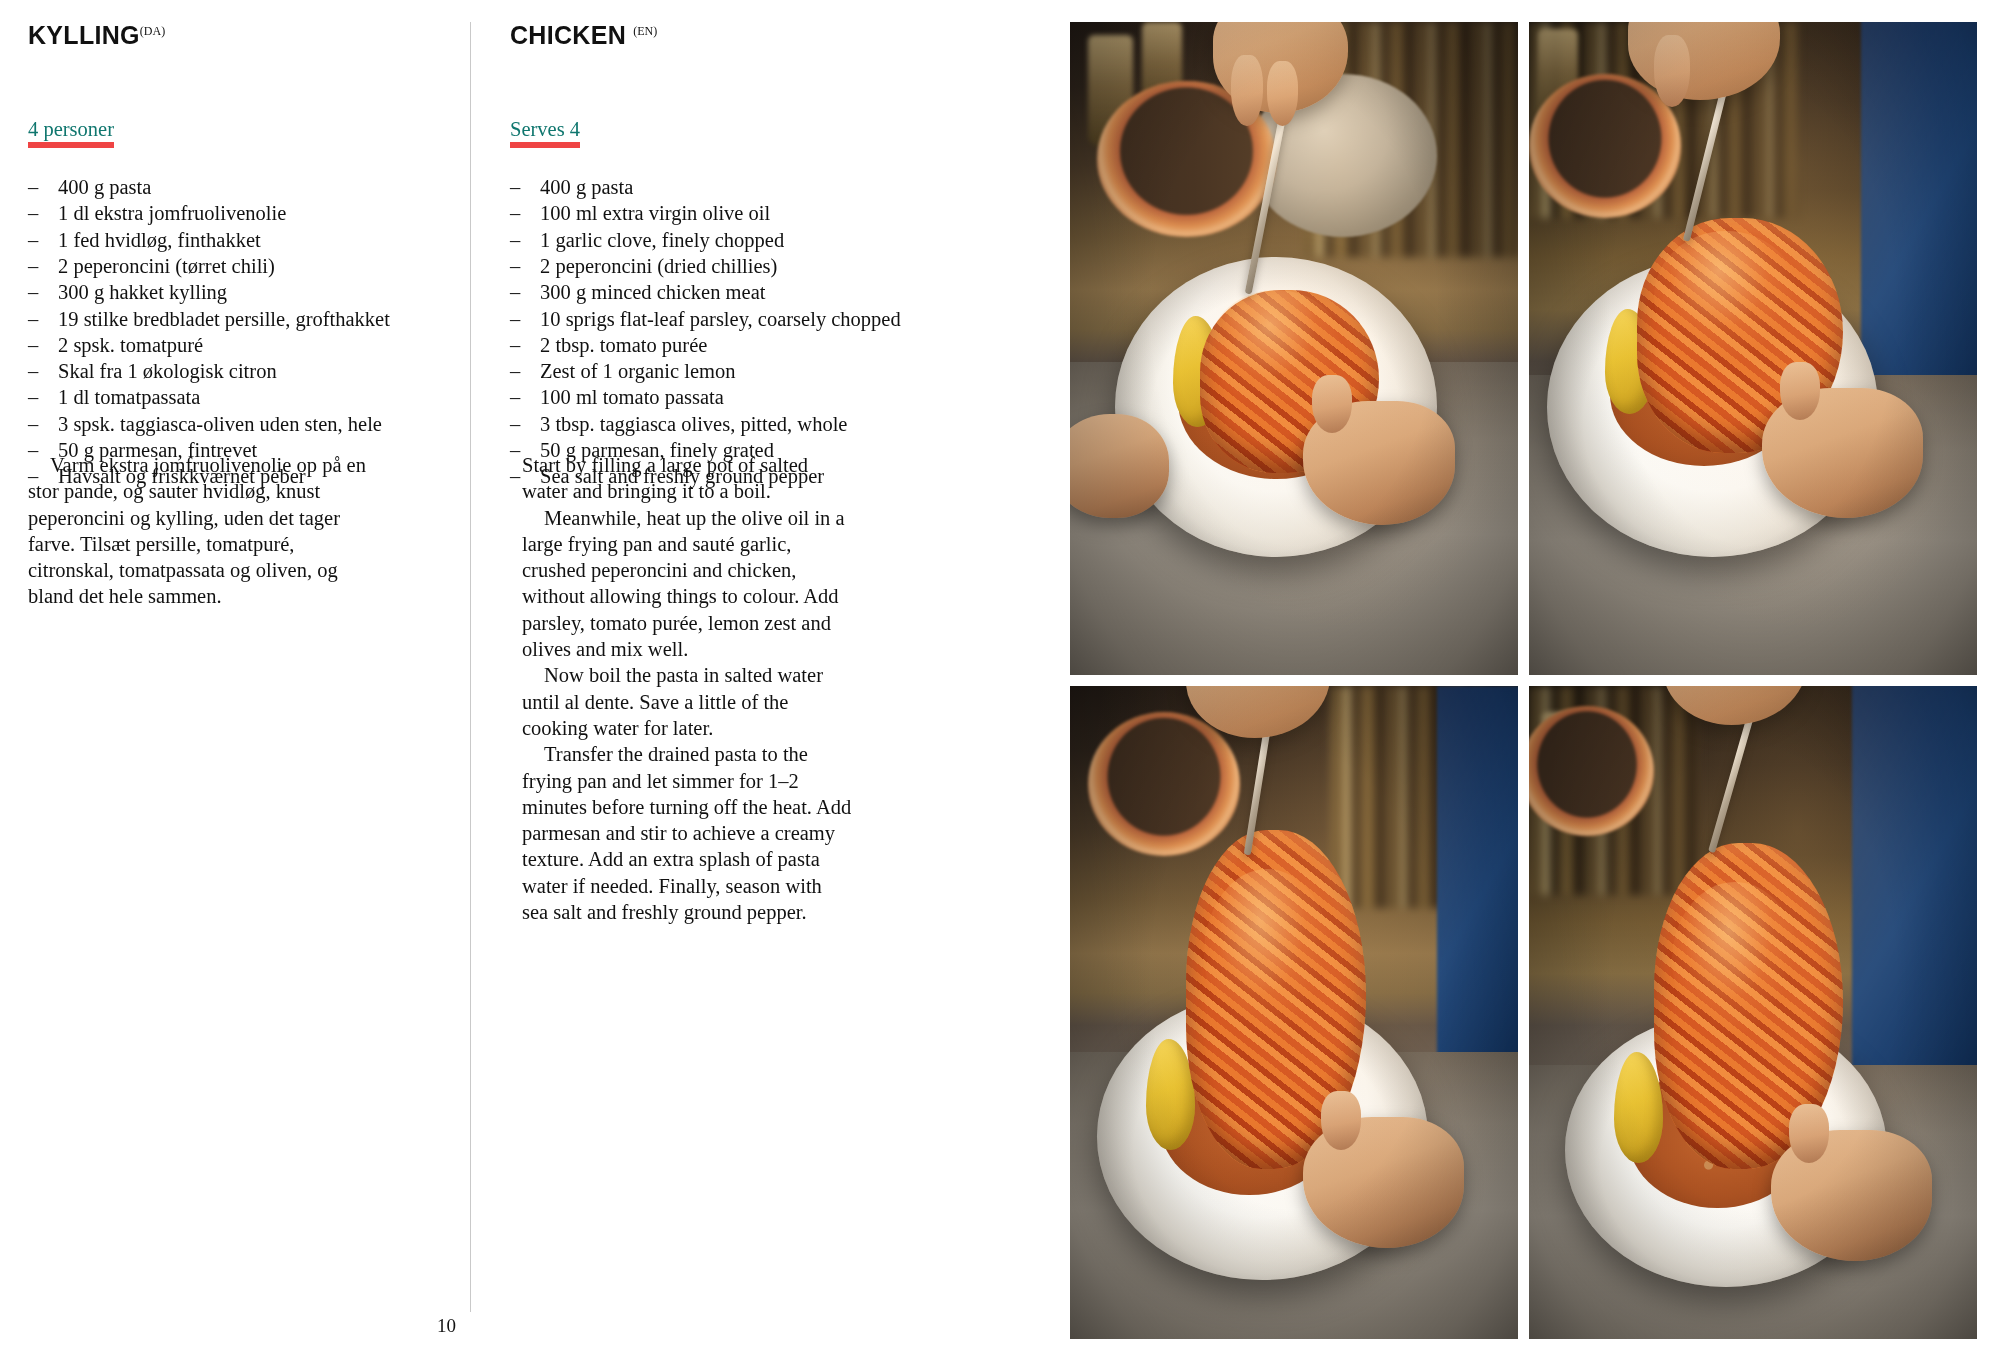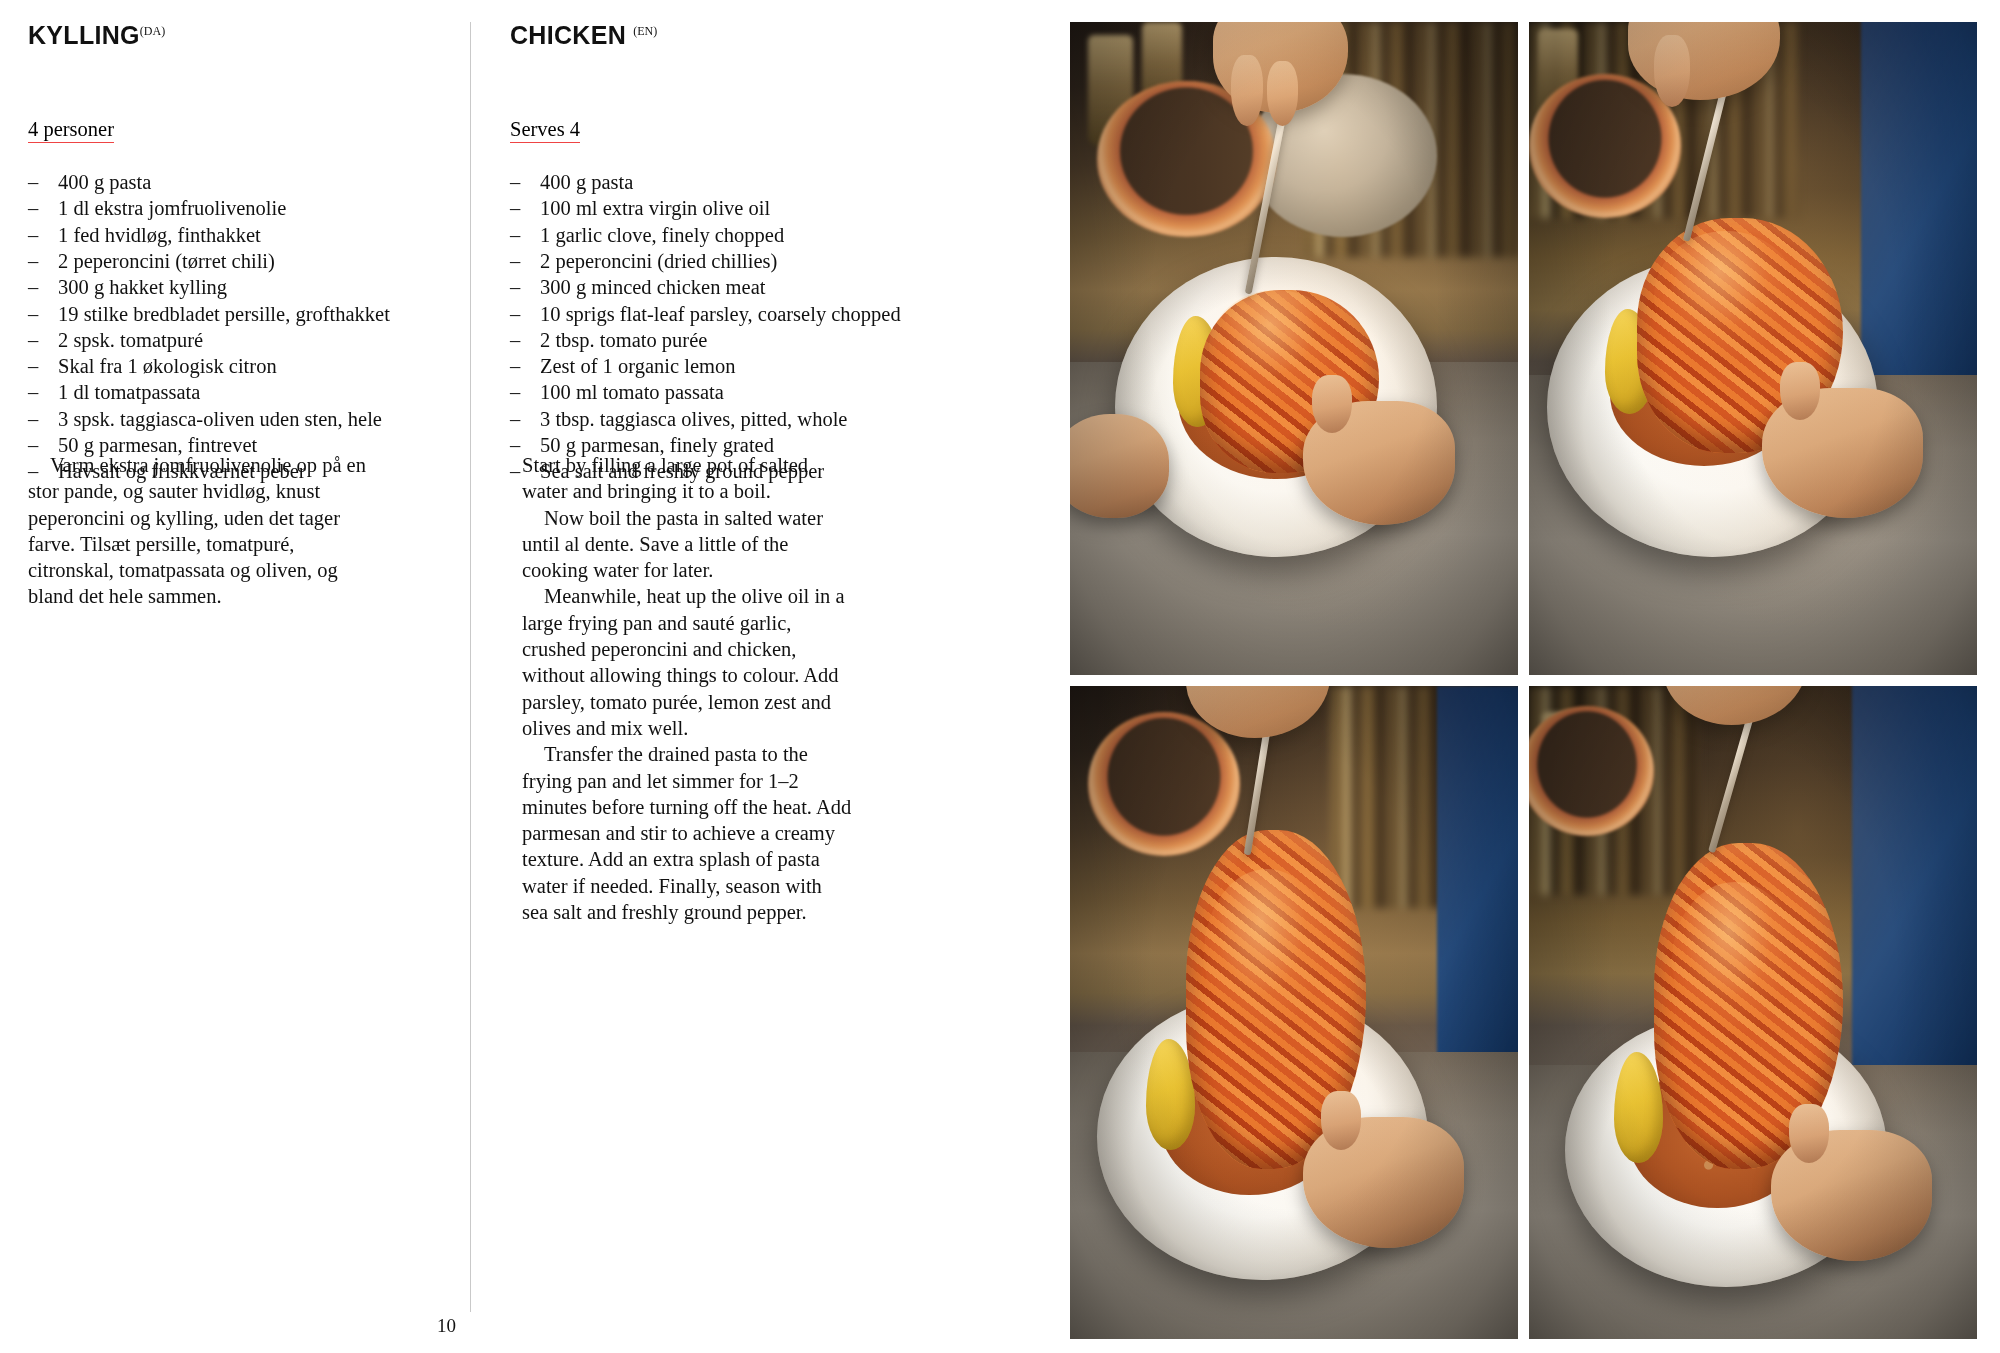--- a/index.html
+++ b/index.html
@@ -43,24 +43,24 @@
   .recipe-title .lang {
     font-family: "Liberation Serif", serif;
     font-weight: normal;
     font-size: 12px;
     vertical-align: super;
     letter-spacing: 0;
   }
 
   .serves {
     font-size: 20.5px;
-    color: #000000;
+    color: #0f766e;
     margin-top: 68px;
     display: inline-block;
-    border-bottom: 1px solid #ef4444;
+    border-bottom: 6px solid #ef4444;
     padding-bottom: 2px;
     line-height: 1.1;
   }
 
   .ingredients {
     list-style: none;
     margin: 26px 0 0 0;
     padding: 0;
   }
   .ingredients li {
@@ -322,22 +322,22 @@
         <li><span class="dash">–</span><span>Zest of 1 organic lemon</span></li>
         <li><span class="dash">–</span><span>100 ml tomato passata</span></li>
         <li><span class="dash">–</span><span>3 tbsp. taggiasca olives, pitted, whole</span></li>
         <li><span class="dash">–</span><span>50 g parmesan, finely grated</span></li>
         <li><span class="dash">–</span><span>Sea salt and freshly ground pepper</span></li>
       </ul>
     </div>
 
     <div class="method en-method">
       <p class="first">Start by filling a large pot of salted water and bringing it to a boil.</p>
+      <p>Meanwhile, heat up the olive oil in a large frying pan and sauté garlic, crushed peperoncini and chicken, without allowing things to colour. Add parsley, tomato purée, lemon zest and olives and mix well.</p>
       <p>Now boil the pasta in salted water until al dente. Save a little of the cooking water for later.</p>
-      <p>Meanwhile, heat up the olive oil in a large frying pan and sauté garlic, crushed peperoncini and chicken, without allowing things to colour. Add parsley, tomato purée, lemon zest and olives and mix well.</p>
       <p>Transfer the drained pasta to the frying pan and let simmer for 1–2 minutes before turning off the heat. Add parmesan and stir to achieve a creamy texture. Add an extra splash of pasta water if needed. Finally, season with sea salt and freshly ground pepper.</p>
     </div>
 
     <div class="divider"></div>
     <div class="folio">10</div>
   </div>
 
   <div class="photos">
 
     <div class="photo">

